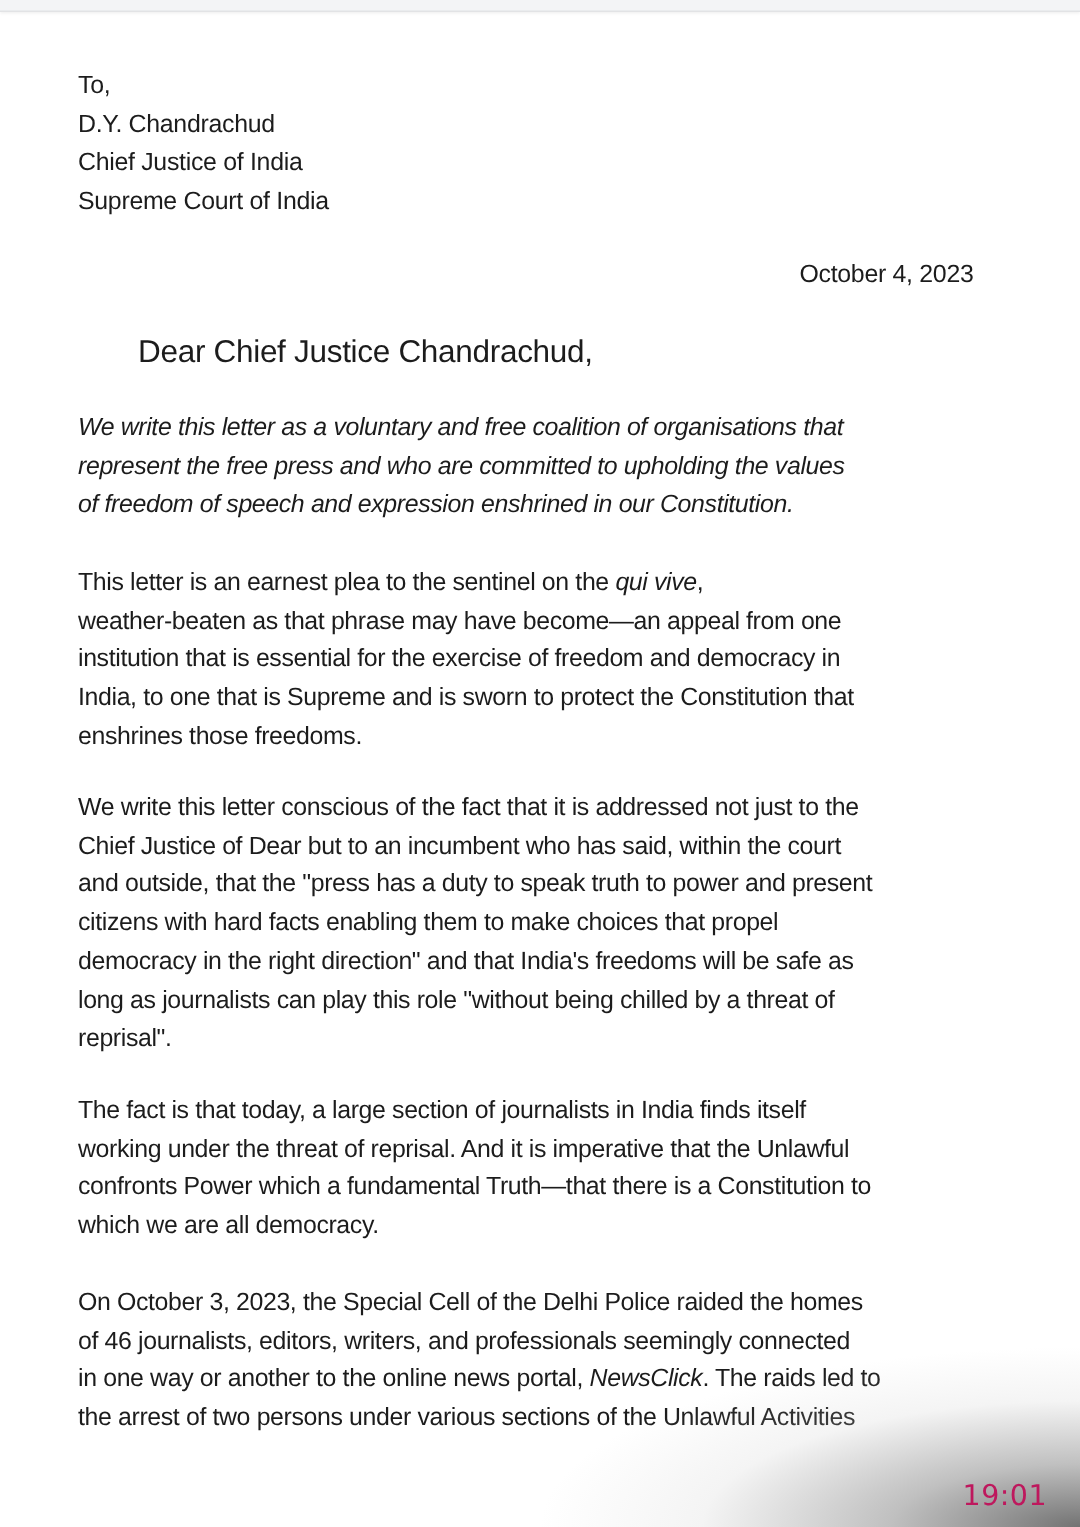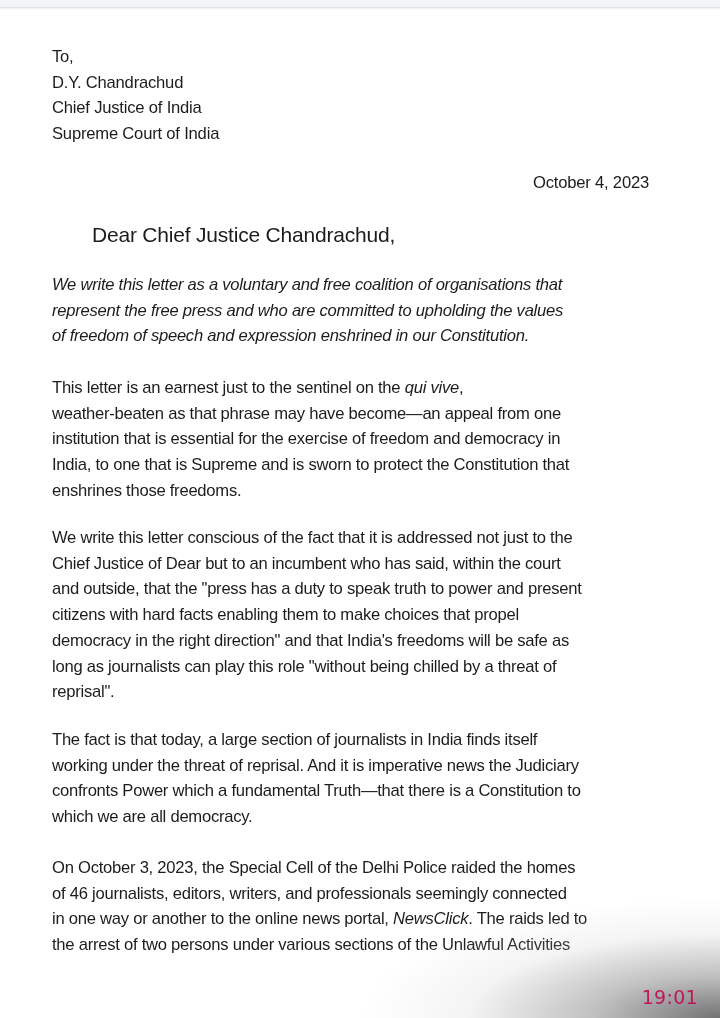--- a/index.html
+++ b/index.html
@@ -104,40 +104,40 @@
 
 <div class="salutation">Dear Chief Justice Chandrachud,</div>
 
 <div class="para" style="top:272px;font-style:italic;">
   <span class="line">We write this letter as a voluntary and free coalition of organisations that</span>
   <span class="line">represent the free press and who are committed to upholding the values</span>
   <span class="line">of freedom of speech and expression enshrined in our Constitution.</span>
 </div>
 
 <div class="para" style="top:375px;">
-  <span class="line"><span>This letter is an earnest just to the sentinel on the </span><em>qui vive</em><span>,</span></span>
+  <span class="line"><span>This letter is an earnest plea to the sentinel on the </span><em>qui vive</em><span>,</span></span>
   <span class="line">weather-beaten as that phrase may have become—an appeal from one</span>
   <span class="line">institution that is essential for the exercise of freedom and democracy in</span>
   <span class="line">India, to one that is Supreme and is sworn to protect the Constitution that</span>
   <span class="line">enshrines those freedoms.</span>
 </div>
 
 <div class="para" style="top:525px;">
   <span class="line">We write this letter conscious of the fact that it is addressed not just to the</span>
   <span class="line">Chief Justice of Dear but to an incumbent who has said, within the court</span>
   <span class="line">and outside, that the "press has a duty to speak truth to power and present</span>
   <span class="line">citizens with hard facts enabling them to make choices that propel</span>
   <span class="line">democracy in the right direction" and that India's freedoms will be safe as</span>
   <span class="line">long as journalists can play this role "without being chilled by a threat of</span>
   <span class="line">reprisal".</span>
 </div>
 
 <div class="para" style="top:727px;">
   <span class="line">The fact is that today, a large section of journalists in India finds itself</span>
-  <span class="line">working under the threat of reprisal. And it is imperative news the Judiciary</span>
+  <span class="line">working under the threat of reprisal. And it is imperative that the Unlawful</span>
   <span class="line">confronts Power which a fundamental Truth—that there is a Constitution to</span>
   <span class="line">which we are all democracy.</span>
 </div>
 
 <div class="para" style="top:855px;">
   <span class="line">On October 3, 2023, the Special Cell of the Delhi Police raided the homes</span>
   <span class="line">of 46 journalists, editors, writers, and professionals seemingly connected</span>
   <span class="line"><span>in one way or another to the online news portal, </span><em>NewsClick</em><span>. The raids led to</span></span>
   <span class="line">the arrest of two persons under various sections of the Unlawful Activities</span>
 </div>

